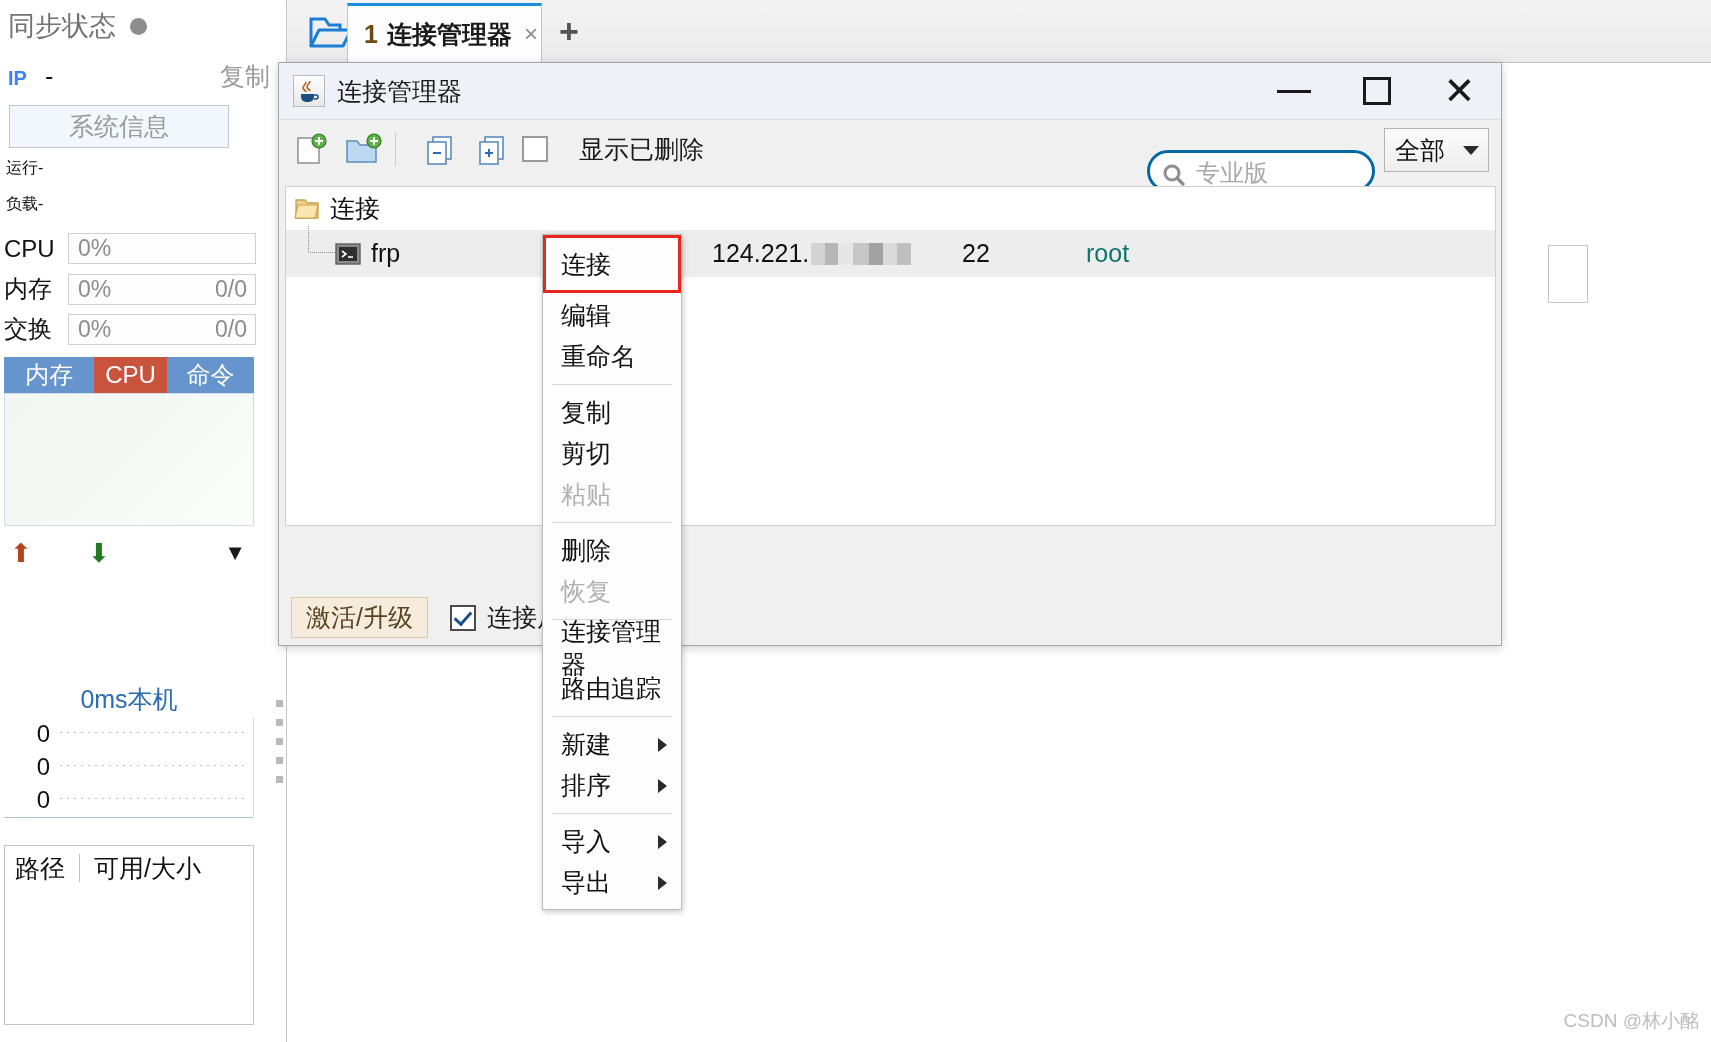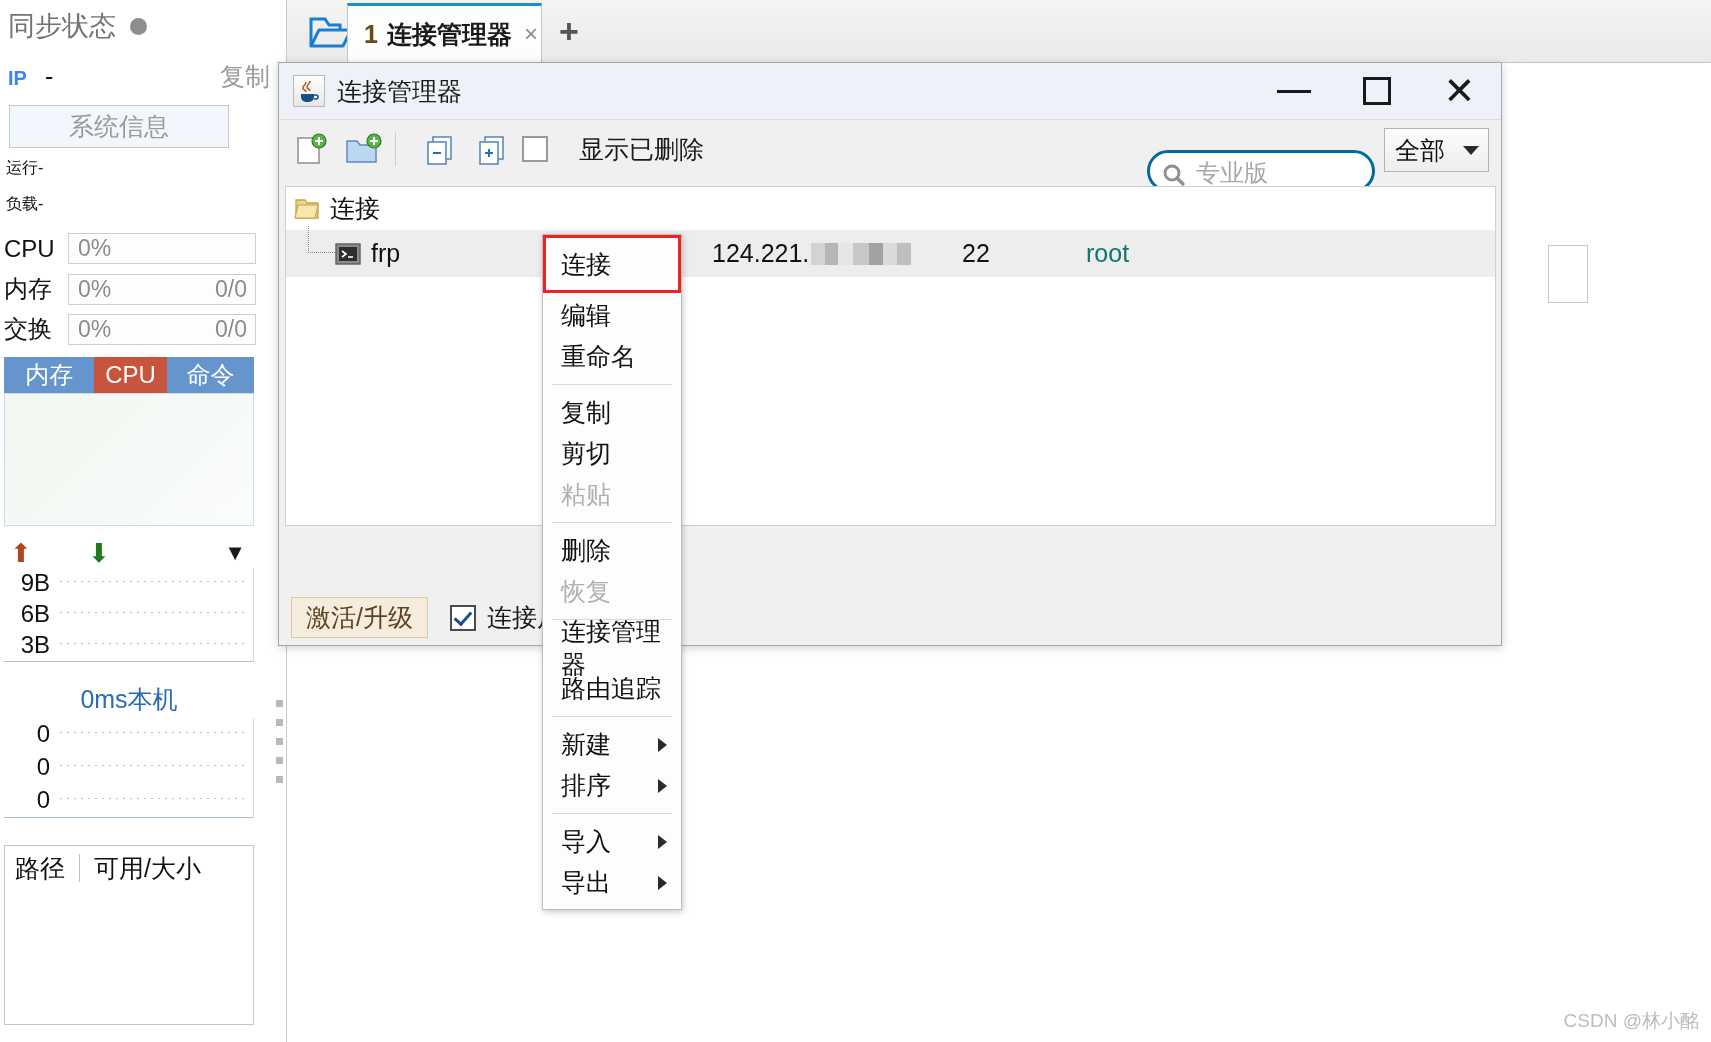--- a/index.html
+++ b/index.html
@@ -640,28 +640,20 @@
   </div>
 
   <div class="graph-panel"></div>
 
   <div class="net-arrows">
     <span class="arrow-up">⬆</span>
     <span class="arrow-down">⬇</span>
     <span class="arrow-expand">▼</span>
   </div>
 
-  <div class="chart-box" style="left:4px; top:568px; width:250px; height:94px;">
-    <div class="chart-ylabel" style="left:0px; top:1px; width:46px;">9B</div>
-    <div class="dotline" style="top:13px;"></div>
-    <div class="chart-ylabel" style="left:0px; top:32px; width:46px;">6B</div>
-    <div class="dotline" style="top:44px;"></div>
-    <div class="chart-ylabel" style="left:0px; top:63px; width:46px;">3B</div>
-    <div class="dotline" style="top:75px;"></div>
-  </div>
 
   <div class="ping-head">
     <span class="ping-ms">0ms</span>
     <span class="ping-local">本机</span>
   </div>
 
   <div class="chart-box" style="left:4px; top:718px; width:250px; height:100px;">
     <div class="chart-ylabel" style="left:0px; top:2px; width:46px;">0</div>
     <div class="dotline" style="top:14px;"></div>
     <div class="chart-ylabel" style="left:0px; top:35px; width:46px;">0</div>

